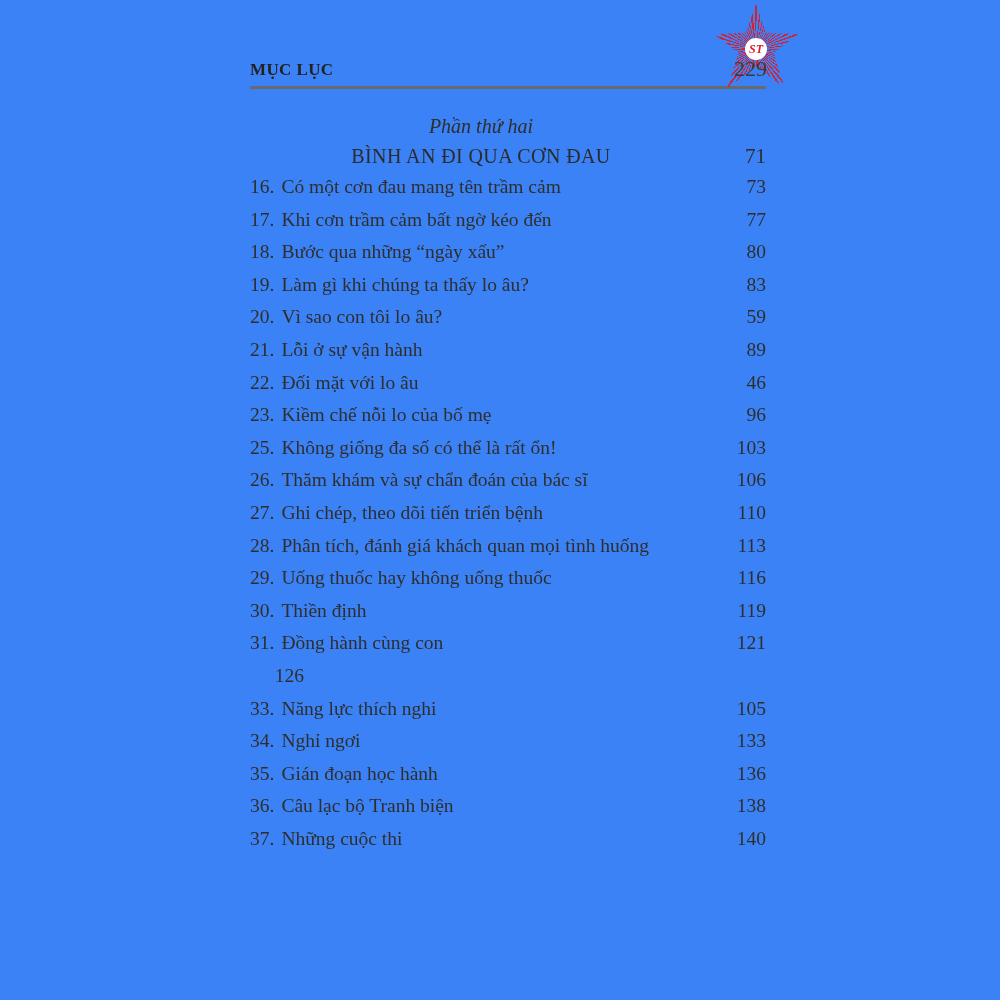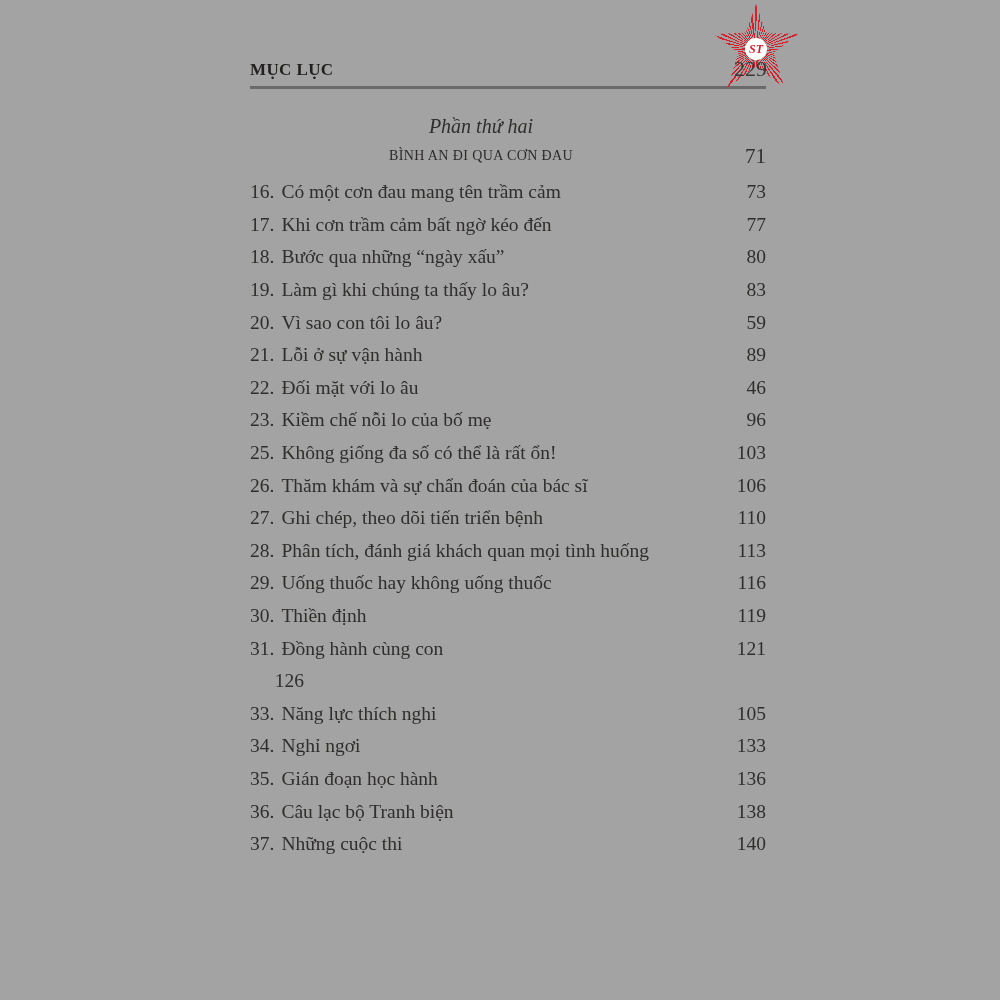--- a/index.html
+++ b/index.html
@@ -5,21 +5,21 @@
   html, body {
     margin: 0;
     padding: 0;
     background: #ffffff;
     font-family: "Liberation Serif", "DejaVu Serif", serif;
   }
   .page {
     position: relative;
     width: 1000px;
     height: 1000px;
-    background: #a3a3a3;
+    background: #3b82f6;
     overflow: hidden;
     color: #2f2e2c;
   }
   
   .running-head-title {
     position: absolute;
     left: 250px;
     top: 60px;
     font-size: 17px;
     font-weight: bold;
@@ -97,38 +97,38 @@
     color: #2f2e2c;
   }
   .part-title-row {
     display: flex;
     align-items: center;
     height: 36px;
   }
   .part-title {
     flex: 1;
     text-align: center;
-    font-size: 14px;
+    font-size: 20px;
     letter-spacing: 0.4px;
     color: #2c2b29;
   }
   .part-page {
     min-width: 54px;
     text-align: right;
     font-size: 21px;
   }
   .spacer-col {
     min-width: 54px;
   }
   .toc-list {
     margin-top: 2px;
   }
   .toc-row {
     display: flex;
-    align-items: center;
+    align-items: flex-start;
     height: 32.6px;
   }
   .e-title-wrap {
     flex: 1;
     font-size: 19.5px;
     white-space: nowrap;
     color: #2f2e2c;
   }
   .e-num {
     margin-right: 7px;

